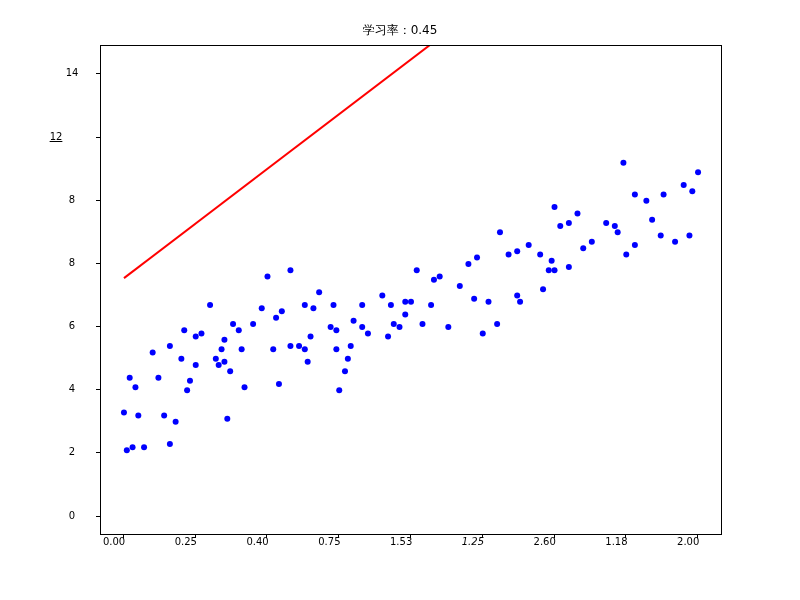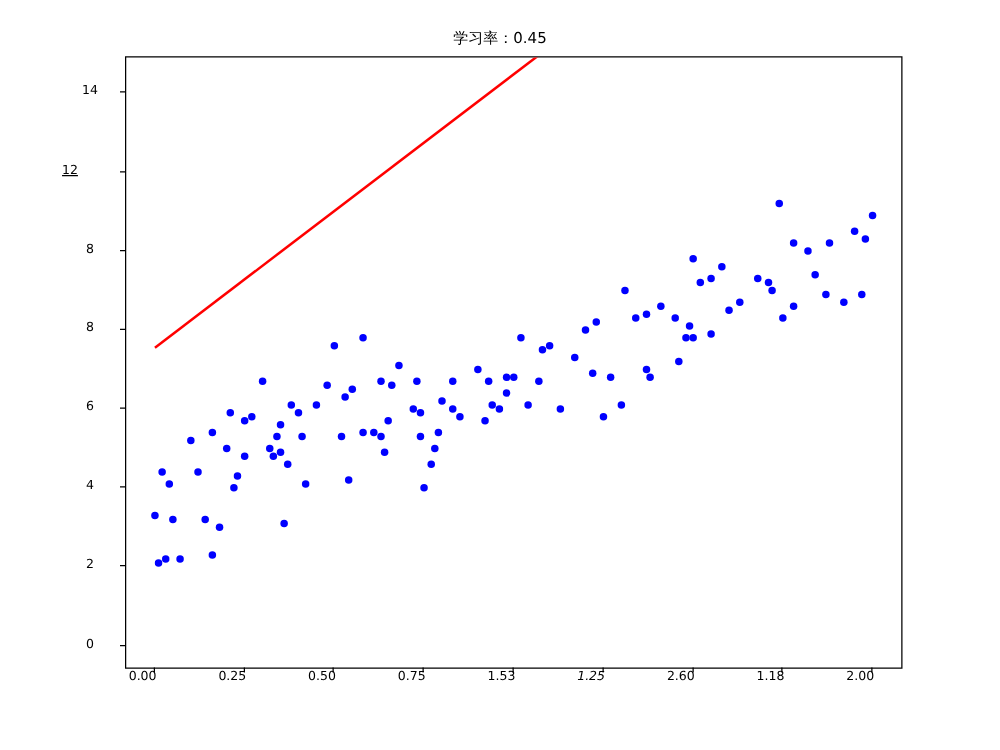--- a/index.html
+++ b/index.html
@@ -207,21 +207,21 @@
           <polyline points="22.96,232.16 597.04,-205.31" fill="none" stroke="#ff0000" stroke-width="2"></polyline>
         </g>
     </svg>
   </div>
 
   <div id="xt-container">
       <div class="xtick" style="left: 102.963px;">0.00</div>
       <div class="tickmark-x" style="left: 122.963px;"></div>
       <div class="xtick" style="left: 174.722px;">0.25</div>
       <div class="tickmark-x" style="left: 194.722px;"></div>
-      <div class="xtick" style="left: 246.481px;">0.50</div>
+      <div class="xtick" style="left: 246.481px;">0.40</div>
       <div class="tickmark-x" style="left: 266.481px;"></div>
       <div class="xtick" style="left: 318.241px;">0.75</div>
       <div class="tickmark-x" style="left: 338.241px;"></div>
       <div class="xtick" style="left: 390px;">1.53</div>
       <div class="tickmark-x" style="left: 410px;"></div>
       <div class="xtick" style="left: 461.759px; font-style: italic;">1.25</div>
       <div class="tickmark-x" style="left: 481.759px;"></div>
       <div class="xtick" style="left: 533.519px;">2.60</div>
       <div class="tickmark-x" style="left: 553.519px;"></div>
       <div class="xtick" style="left: 605.278px;">1.18</div>

